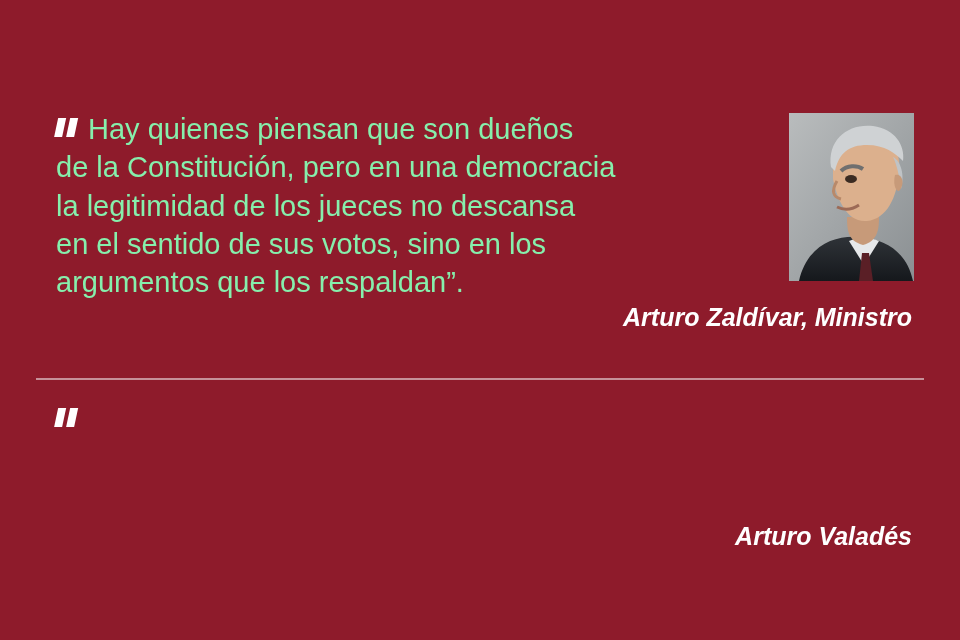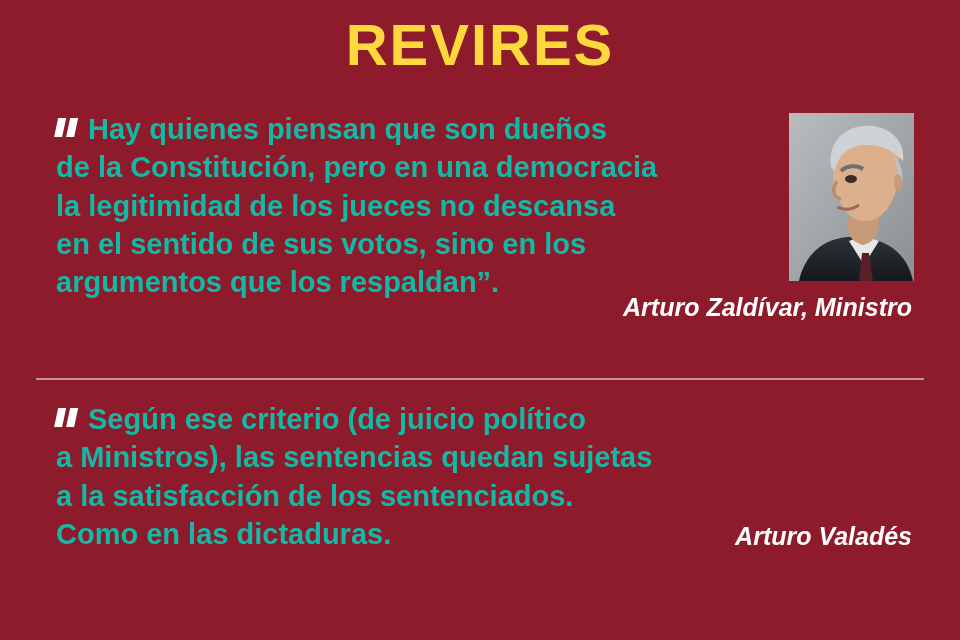--- a/index.html
+++ b/index.html
@@ -39,23 +39,23 @@
     left: 0;
     width: 960px;
   }
   #quote-1 { top: 110px; }
   #quote-2 { top: 400px; }
 
   .quote-text {
     position: relative;
     margin: 0 0 0 56px;
     width: 680px;
-    color: #14b8a6;
+    color: #86efac;
     font-size: 29px;
-    font-weight: bold;
+    font-weight: normal;
     line-height: 1.32;
     white-space: pre-line;
   }
   .quote-mark {
     display: inline-block;
     color: #ffffff;
     font-weight: bold;
     font-size: 26px;
     letter-spacing: -1px;
     transform: skewX(-12deg);
@@ -72,21 +72,21 @@
 
   .attribution {
     position: absolute;
     color: #ffffff;
     font-size: 25px;
     font-weight: bold;
     font-style: italic;
     white-space: nowrap;
   }
   #attr-1 {
-    top: 183px;
+    top: 193px;
     right: 48px;
     margin-left: 32px;
   }
   #attr-2 {
     top: 122px;
     right: 48px;
   }
 
   
   .portrait {
@@ -109,21 +109,20 @@
     height: 2px;
     background: #d8b9bf;
     opacity: .75;
   }
 </style>
 </head>
 <body>
 
 <div class="page">
 
-  <div class="title">REVIRES</div>
 
   <div class="quote-block" id="quote-1">
     <div class="quote-text"><span class="quote-mark"><span class="bar"></span><span class="bar"></span></span><span>Hay quienes piensan que son dueños
 de la Constitución, pero en una democracia
 la legitimidad de los jueces no descansa
 en el sentido de sus votos, sino en los
 argumentos que los respaldan”.</span></div>
     <div class="attribution" id="attr-1">Arturo Zaldívar, Ministro</div>
   </div>
 
@@ -161,20 +160,17 @@
 
       <path d="M48 68 C42 78 44 84 52 86" stroke="#b8896a" stroke-width="3" fill="none"></path>
 
       <path d="M48 94 C56 98 64 96 70 92" stroke="#9c6a56" stroke-width="3" fill="none"></path>
     </svg>
   </div>
 
   <div class="divider"></div>
 
   <div class="quote-block" id="quote-2">
-    <div class="quote-text"><span class="quote-mark"><span class="bar"></span><span class="bar"></span></span><span>Según ese criterio (de juicio político
-a Ministros), las sentencias quedan sujetas
-a la satisfacción de los sentenciados.
-Como en las dictaduras.</span></div>
+    <div class="quote-text"><span class="quote-mark"><span class="bar"></span><span class="bar"></span></span></div>
     <div class="attribution" id="attr-2">Arturo Valadés</div>
   </div>
 
 </div>
 
 </body></html>

